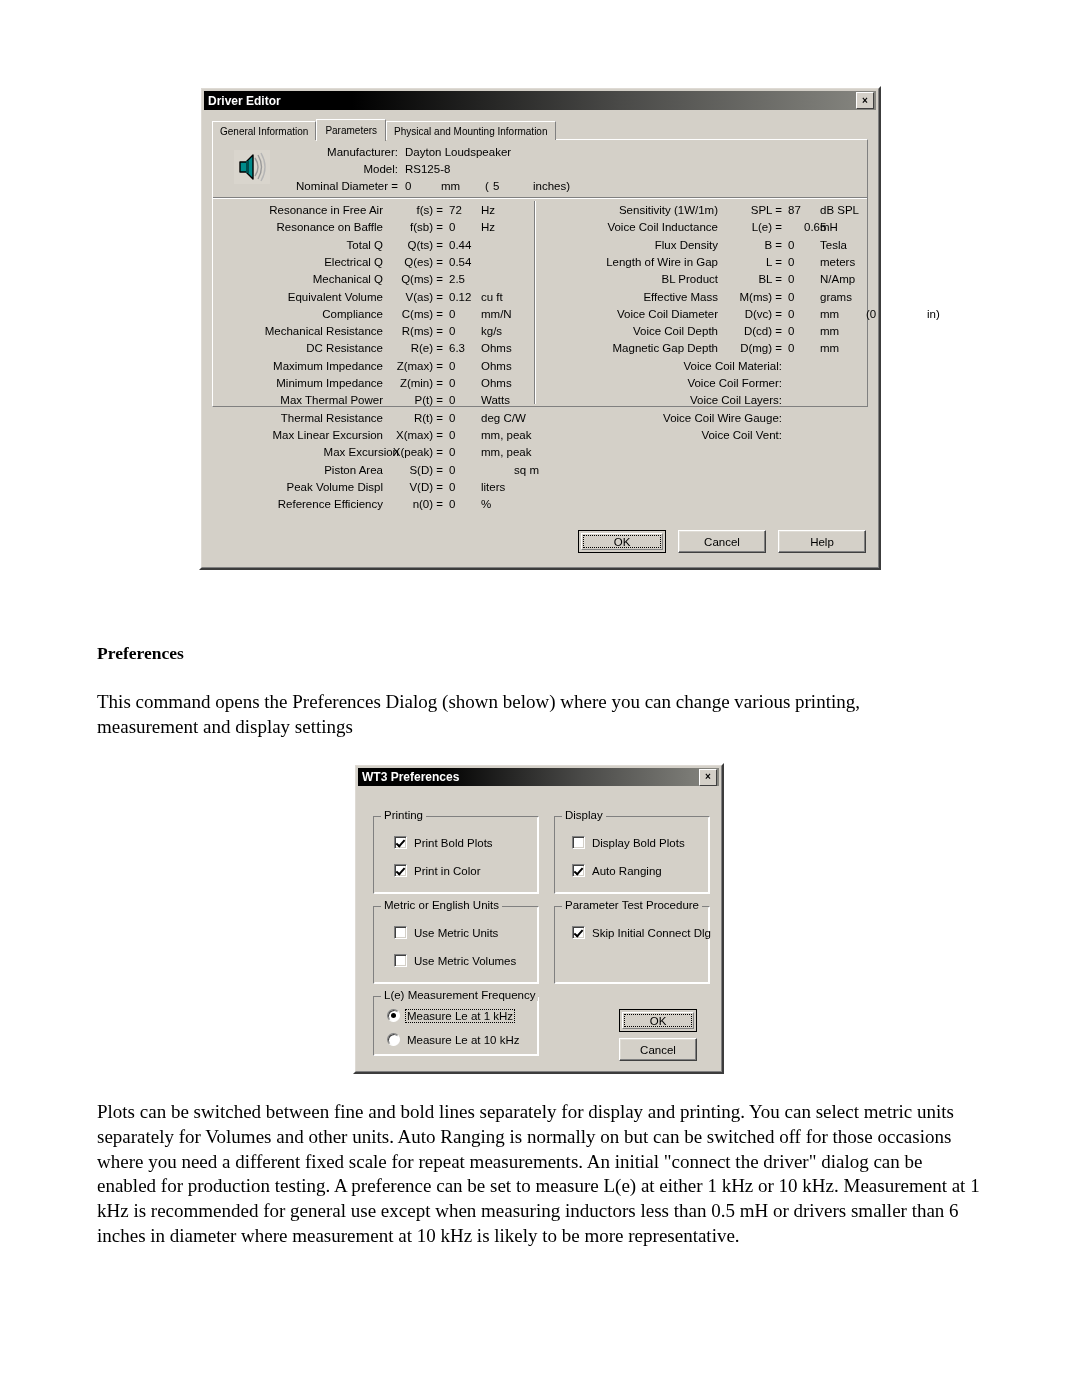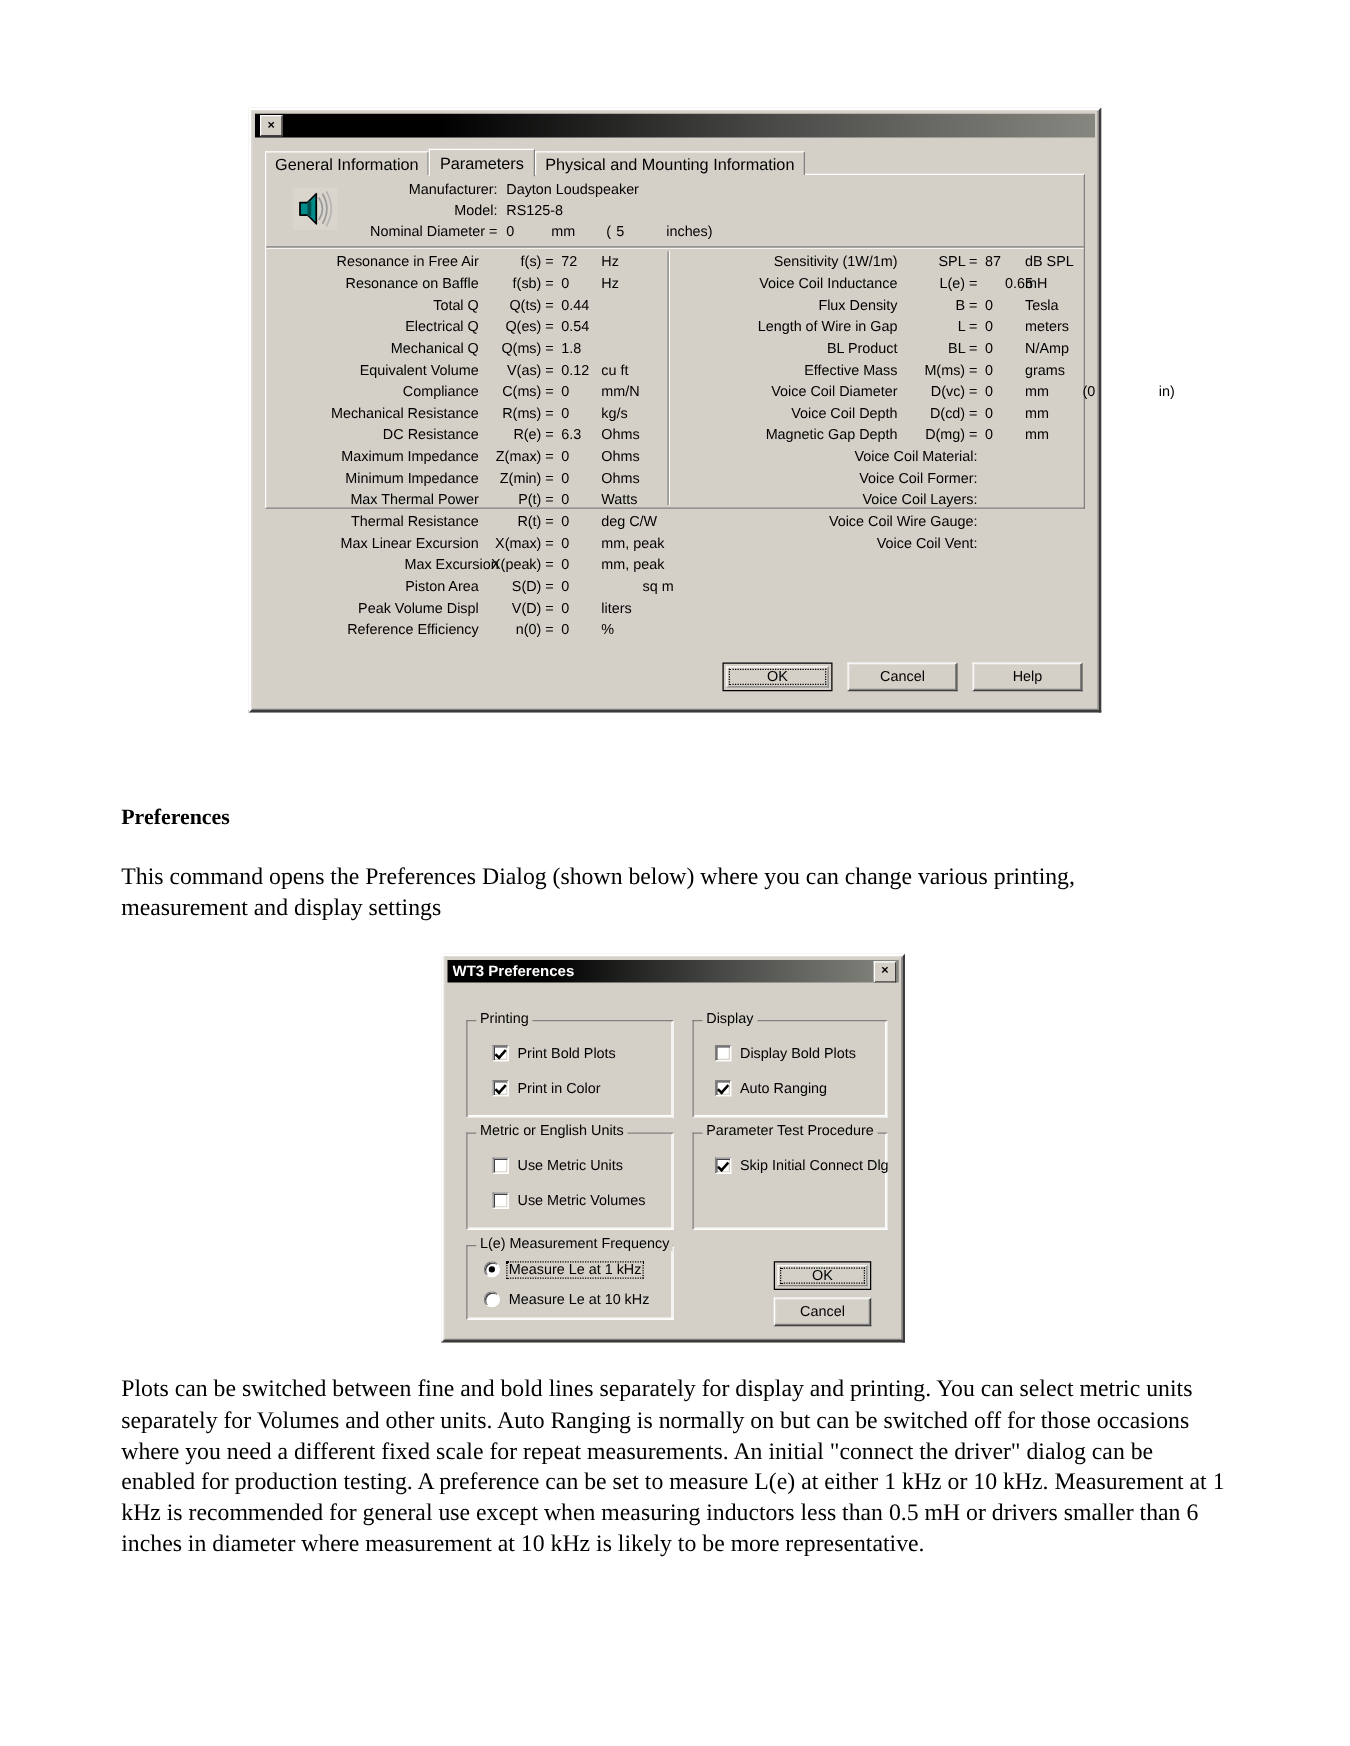--- a/index.html
+++ b/index.html
@@ -216,21 +216,21 @@
     align-items: flex-end;
     z-index: 3;
   }
   .tab {
     height: 19px;
     padding: 0 7px;
     background: #d4d0c8;
     border-top: 1px solid #ffffff;
     border-left: 1px solid #ffffff;
     border-right: 1px solid #808080;
-    font-size: 13px;
+    font-size: 10px;
     font-family: "Liberation Sans", sans-serif;
     color: #000;
     display: flex;
     align-items: center;
     box-sizing: border-box;
     cursor: default;
     white-space: nowrap;
   }
   .tab.active {
     height: 22px;
@@ -339,20 +339,21 @@
     text-align: left;
   }
 </style>
 </head>
 <body>
 
 <div class="win-dialog" id="driver-editor">
   <div class="win-dialog-inner">
 
     <div class="titlebar">
+      <span class="titlebar-text">Driver Editor</span>
       <div class="title-close">×</div>
     </div>
 
     <div class="tabstrip">
       <div class="tab">General Information</div>
       <div class="tab active">Parameters</div>
       <div class="tab">Physical and Mounting Information</div>
     </div>
 
     <div class="tabpanel">
@@ -422,21 +423,21 @@
               <span class="p-val" style="left: 236px;">0.44</span>
             </div>
             <div class="prow" style="left: 0px; top: 55.9px;">
               <span class="p-name" style="left: 0px; width: 170px;">Electrical Q</span>
               <span class="p-sym" style="left: 172px; width: 58px;">Q(es) =</span>
               <span class="p-val" style="left: 236px;">0.54</span>
             </div>
             <div class="prow" style="left: 0px; top: 73.2px;">
               <span class="p-name" style="left: 0px; width: 170px;">Mechanical Q</span>
               <span class="p-sym" style="left: 172px; width: 58px;">Q(ms) =</span>
-              <span class="p-val" style="left: 236px;">1.8</span>
+              <span class="p-val" style="left: 236px;">2.5</span>
             </div>
             <div class="prow" style="left: 0px; top: 90.5px;">
               <span class="p-name" style="left: 0px; width: 170px;">Equivalent Volume</span>
               <span class="p-sym" style="left: 172px; width: 58px;">V(as) =</span>
               <span class="p-val" style="left: 236px;">0.12</span>
               <span class="p-unit" style="left: 268px;">cu ft</span>
             </div>
             <div class="prow" style="left: 0px; top: 107.8px;">
               <span class="p-name" style="left: 0px; width: 170px;">Compliance</span>
               <span class="p-sym" style="left: 172px; width: 58px;">C(ms) =</span>

